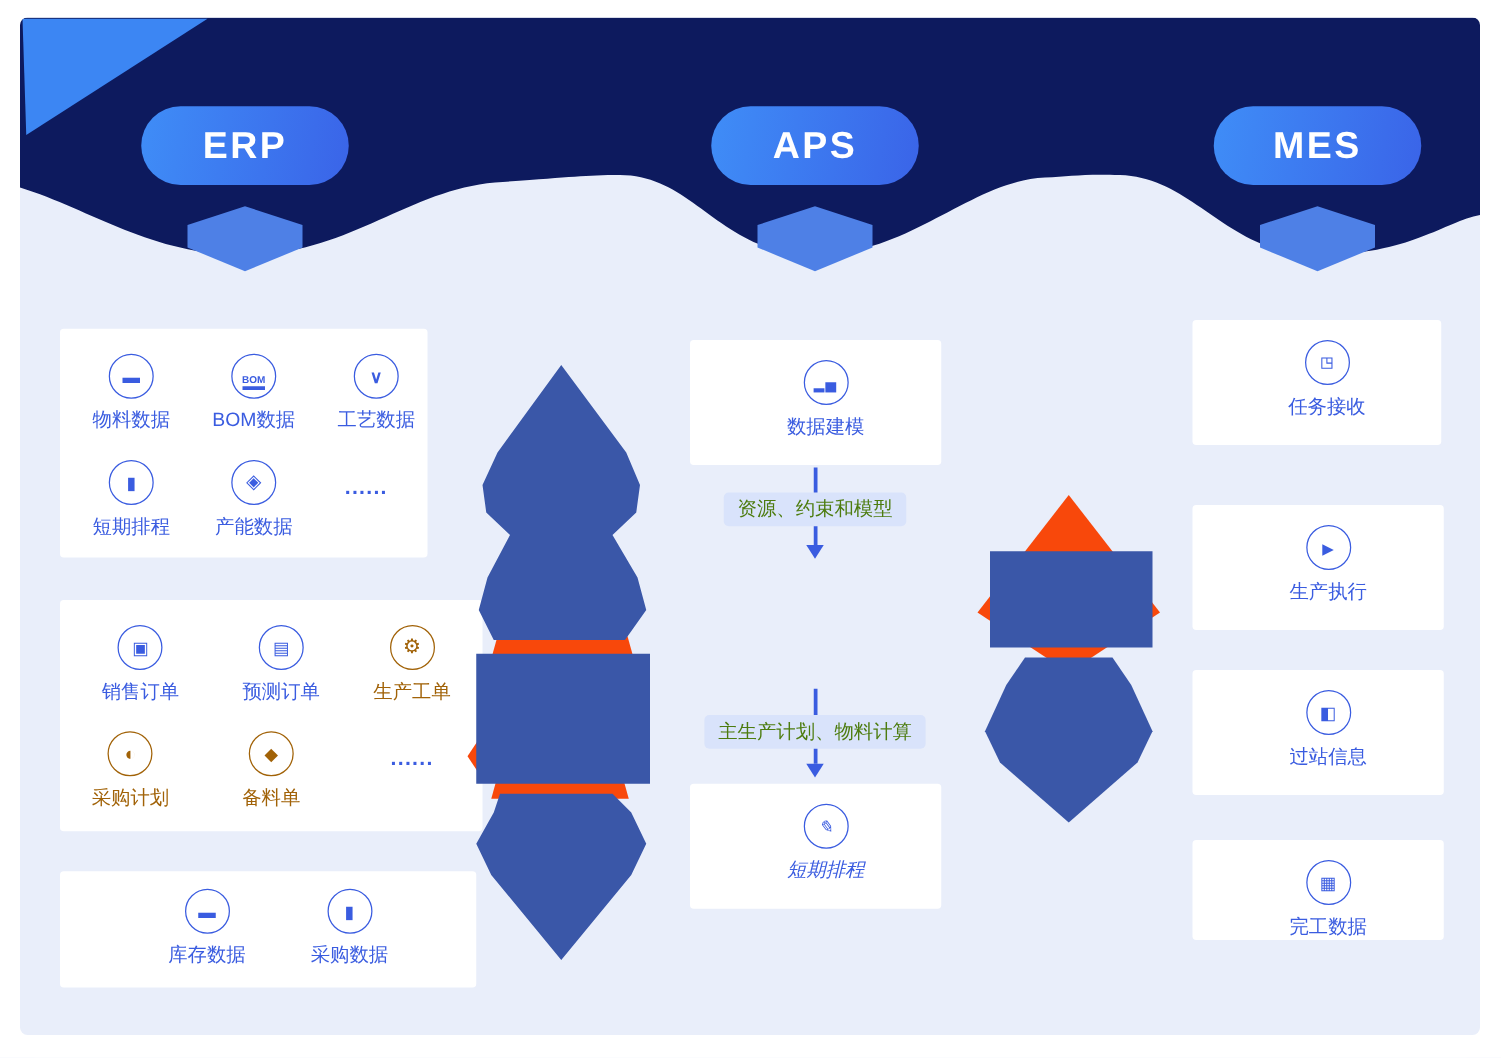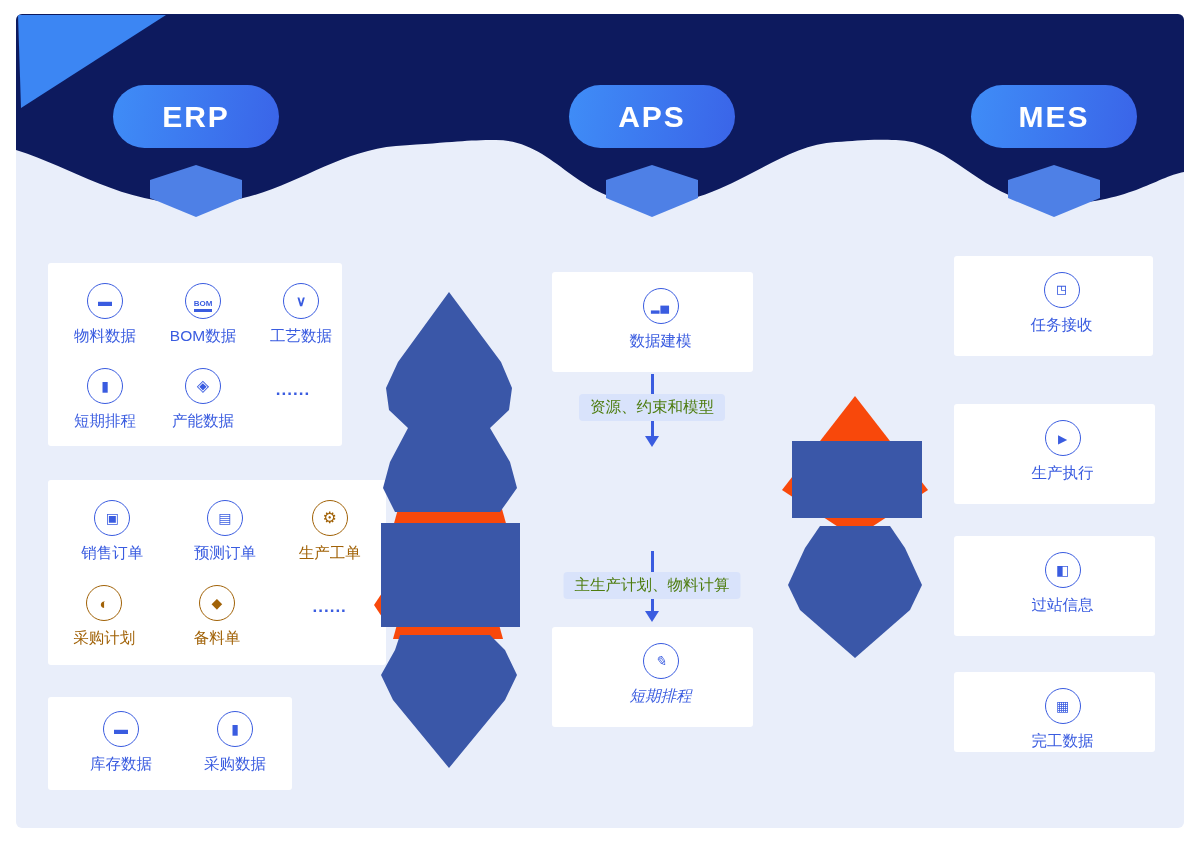--- a/index.html
+++ b/index.html
@@ -145,21 +145,21 @@
       <span class="circle orange">
           <span class="glyph g-stockprep"></span>
         </span>
       <span class="lbl orange">备料单</span>
     </div>
     <div class="item">
       <span class="dots">......</span>
     </div>
   </div>
 
-  <div class="card" style="left:48px;top:697px;width:244px;height:93px;display:flex;justify-content:center;gap:36px;padding-top:14px;box-sizing:border-box;">
+  <div class="card" style="left:48px;top:697px;width:333px;height:93px;display:flex;justify-content:center;gap:36px;padding-top:14px;box-sizing:border-box;">
     <div class="item">
       <span class="circle blue">
           <span class="glyph g-inventory"></span>
         </span>
       <span class="lbl blue">库存数据</span>
     </div>
     <div class="item">
       <span class="circle blue">
           <span class="glyph g-procure"></span>
         </span>

